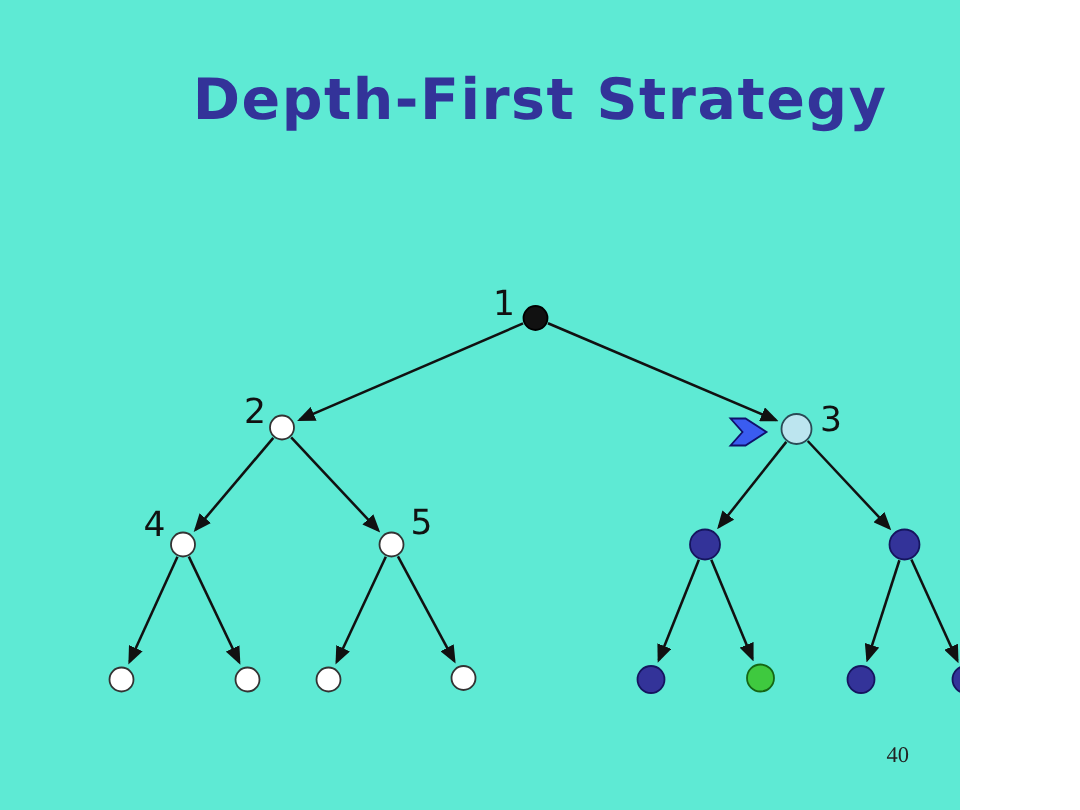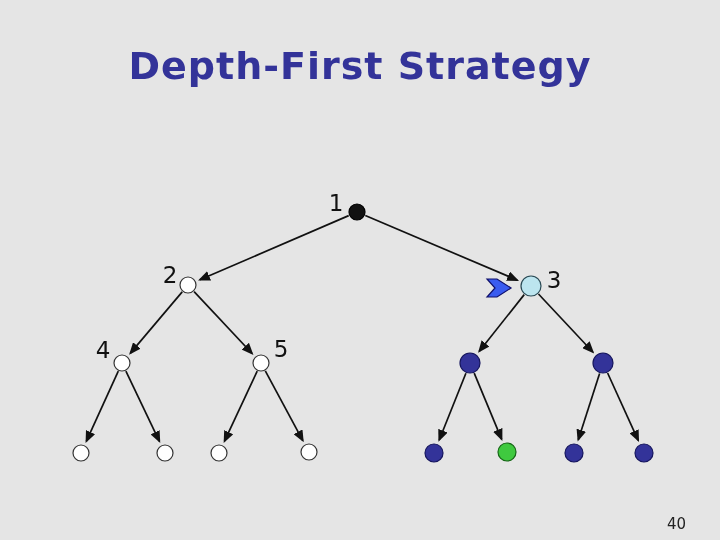--- a/index.html
+++ b/index.html
@@ -1,20 +1,20 @@
 <!DOCTYPE html>
 <html style="--title-color: #333399; --highlight-color: #a62a5a; --text-color: #111111;"><head>
 <meta charset="utf-8">
 <style>
   html, body { margin: 0; padding: 0; }
   .slide {
     position: relative;
-    width: 720px;
+    width: 640px;
     height: 540px;
-    background: #e5e5e5;
+    background: #5eead4;
     overflow: hidden;
     font-family: "DejaVu Sans", "Liberation Sans", sans-serif;
   }
   .title {
     position: absolute;
     top: 44px;
     left: 0;
     width: 720px;
     text-align: center;
     font-size: 38px;
@@ -40,24 +40,25 @@
     width: 720px;
     height: 540px;
   }
   .tree-svg text {
     font-family: "DejaVu Sans", "Liberation Sans", sans-serif;
     font-size: 23px;
     fill: var(--text-color, #111111);
   }
   .page-number {
     position: absolute;
-    top: 515px;
+    top: 496px;
     right: 34px;
     font-size: 15px;
     color: #222222;
+    font-family: Liberation Serif, serif;
   }
 </style>
 </head>
 <body>
 
 <div class="slide">
   <div class="title">Depth-First Strategy</div>
 
 
   <svg class="tree-svg" viewBox="0 0 720 540" xmlns="http://www.w3.org/2000/svg">

